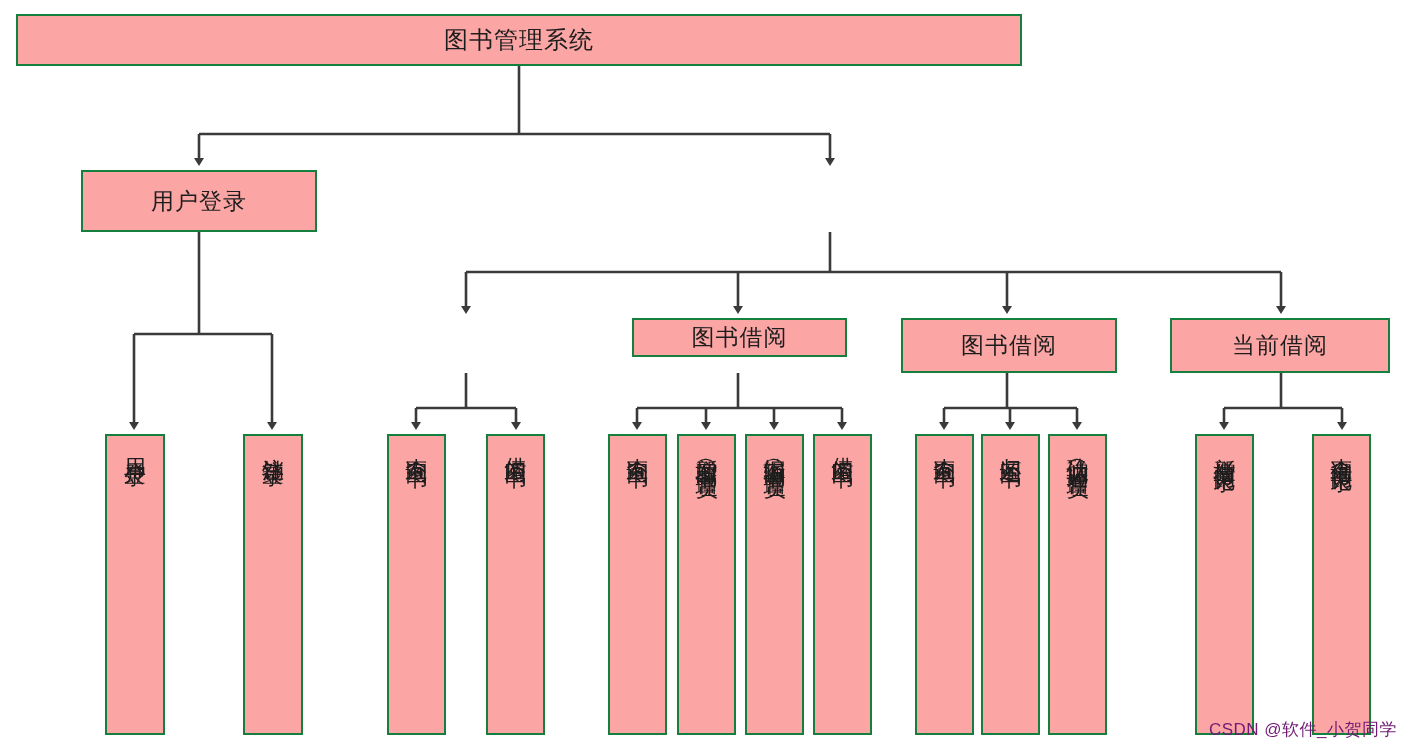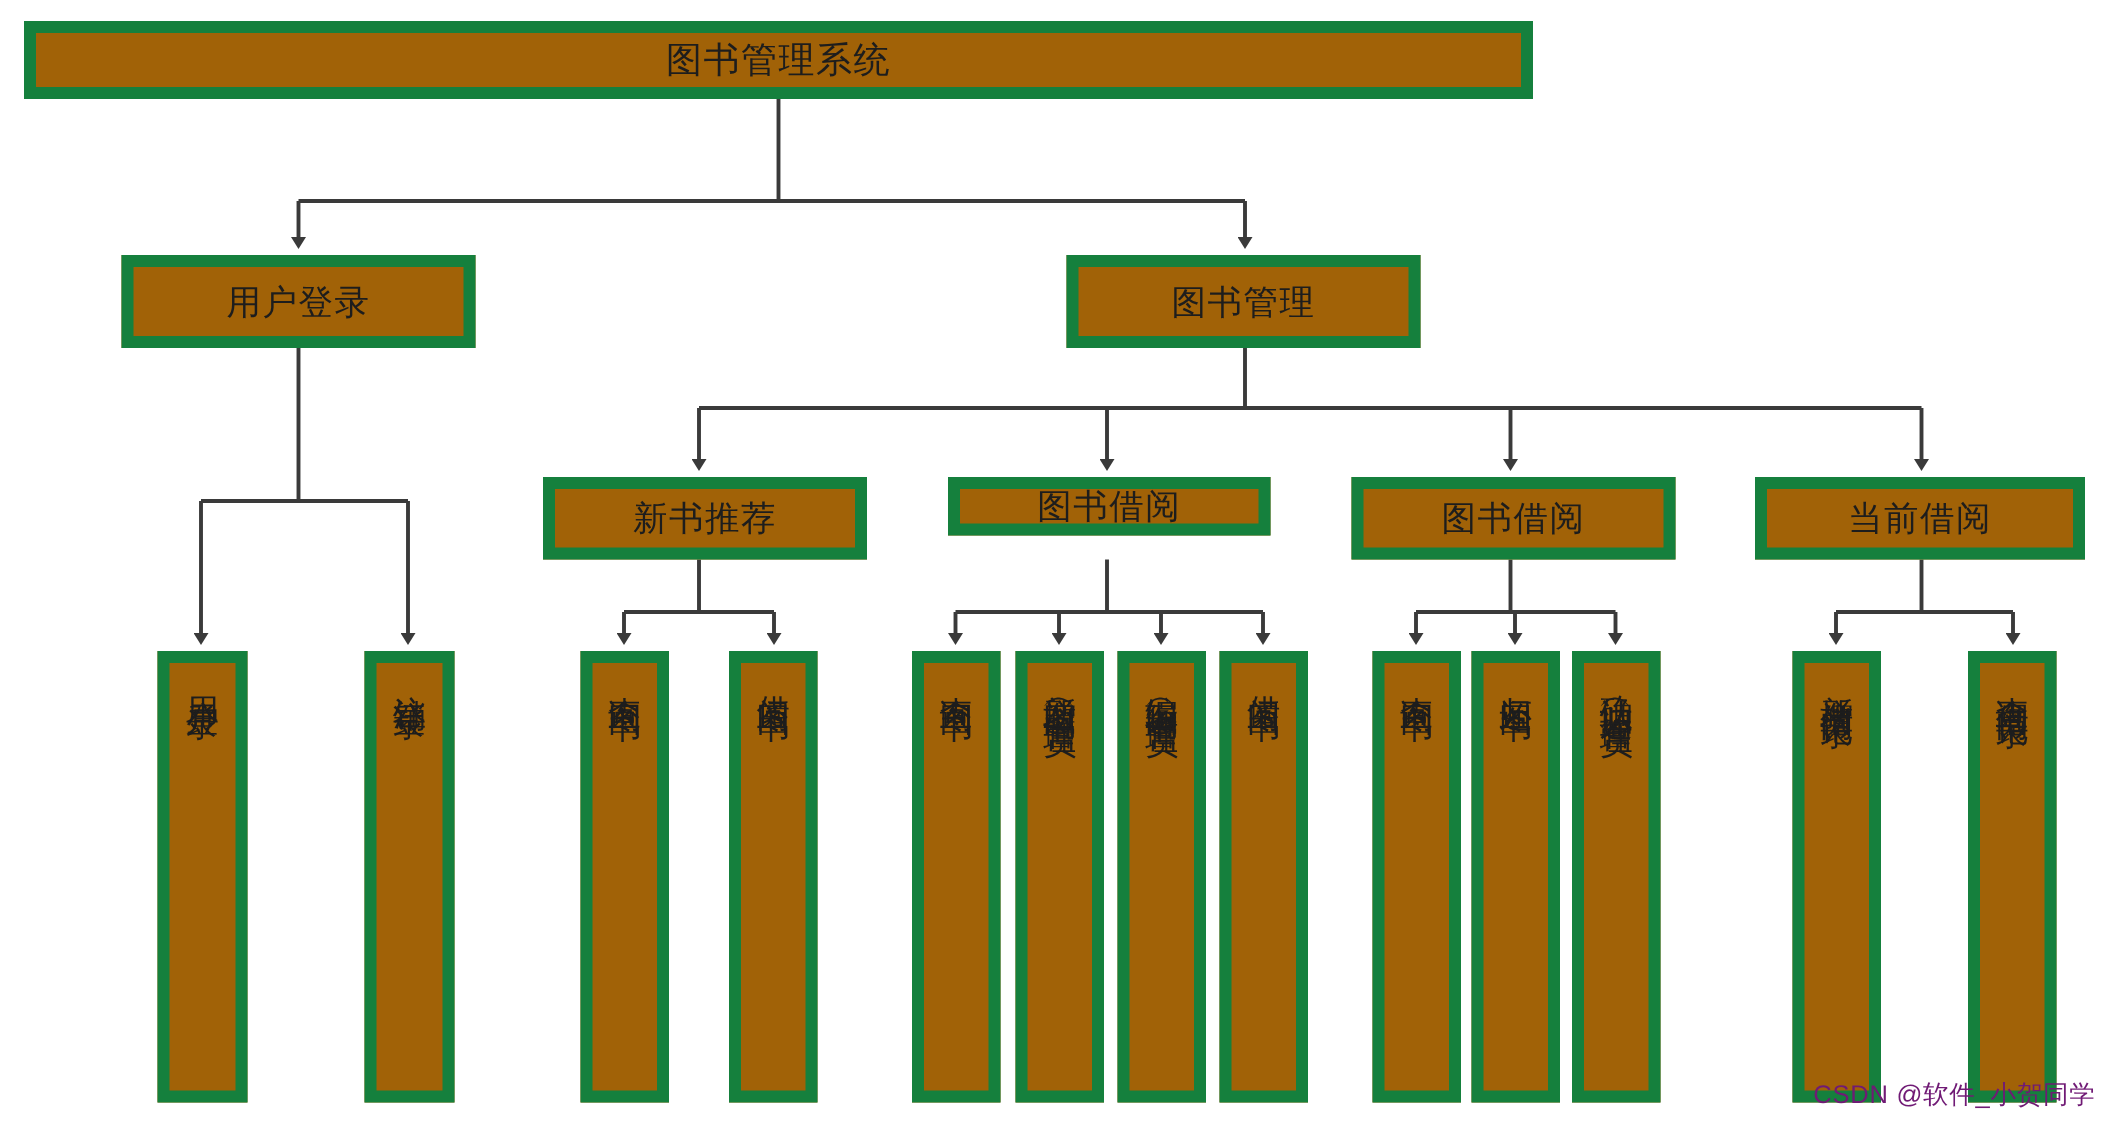--- a/index.html
+++ b/index.html
@@ -21,22 +21,22 @@
     position: absolute;
     left: 0;
     top: 0;
     width: 1405px;
     height: 747px;
     pointer-events: none;
   }
   .node {
     position: absolute;
     box-sizing: border-box;
-    background: #a16207;
-    border: 8px solid #15803d;
+    background: #fca5a5;
+    border: 2px solid #15803d;
     display: flex;
     align-items: center;
     justify-content: center;
     color: #1d1d1d;
     z-index: 2;
   }
   .node.horiz {
     font-size: 23px;
     letter-spacing: 1px;
   }
@@ -121,27 +121,21 @@
     </g>
   </svg>
 
   <div class="node horiz root" style="left:16px; top:14px; width:1006px; height:52px;">
     <span>图书管理系统</span>
   </div>
 
   <div class="node horiz" style="left:81px; top:170px; width:236px; height:62px;">
     <span>用户登录</span>
   </div>
-  <div class="node horiz" style="left:711px; top:170px; width:236px; height:62px;">
-    <span>图书管理</span>
-  </div>
 
-  <div class="node horiz" style="left:362px; top:318px; width:216px; height:55px;">
-    <span>新书推荐</span>
-  </div>
   <div class="node horiz" style="left:632px; top:318px; width:215px; height:39px;">
     <span>图书借阅</span>
   </div>
   <div class="node horiz" style="left:901px; top:318px; width:216px; height:55px;">
     <span>图书借阅</span>
   </div>
   <div class="node horiz" style="left:1170px; top:318px; width:220px; height:55px;">
     <span>当前借阅</span>
   </div>
 

